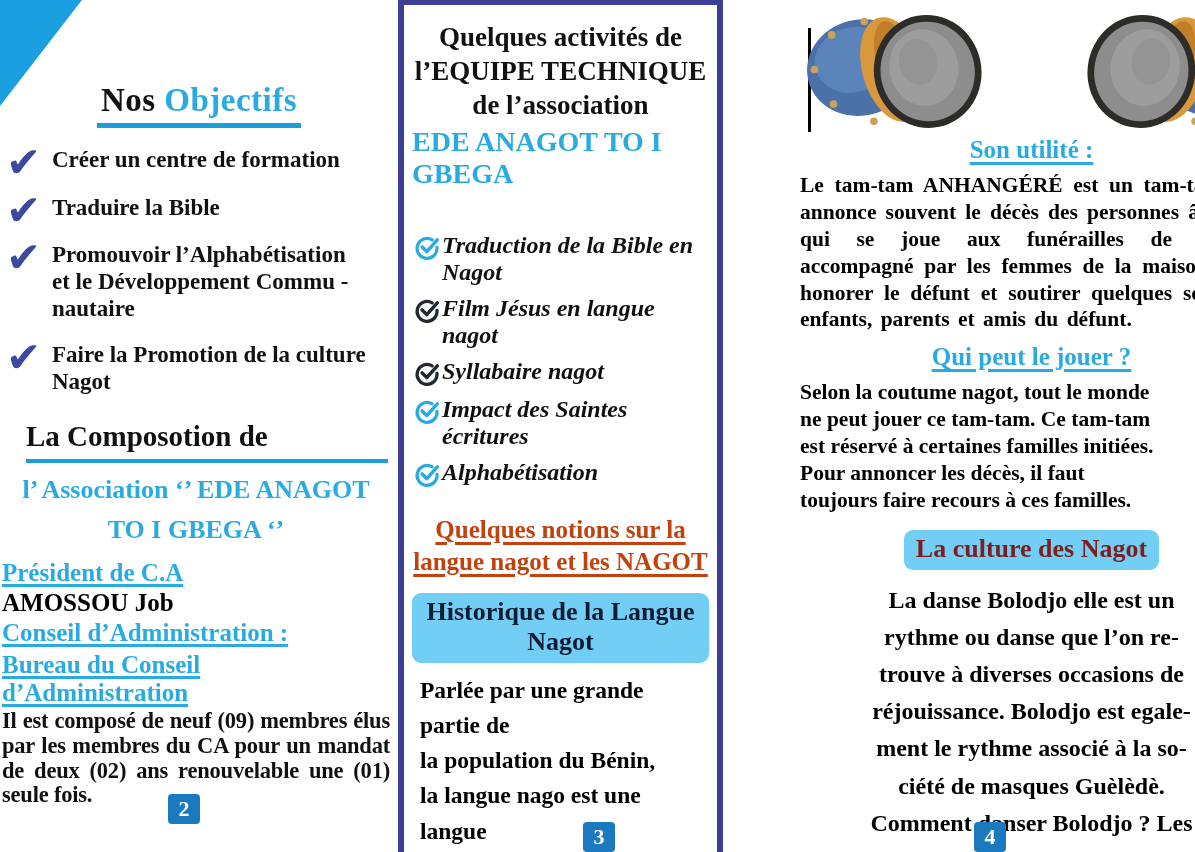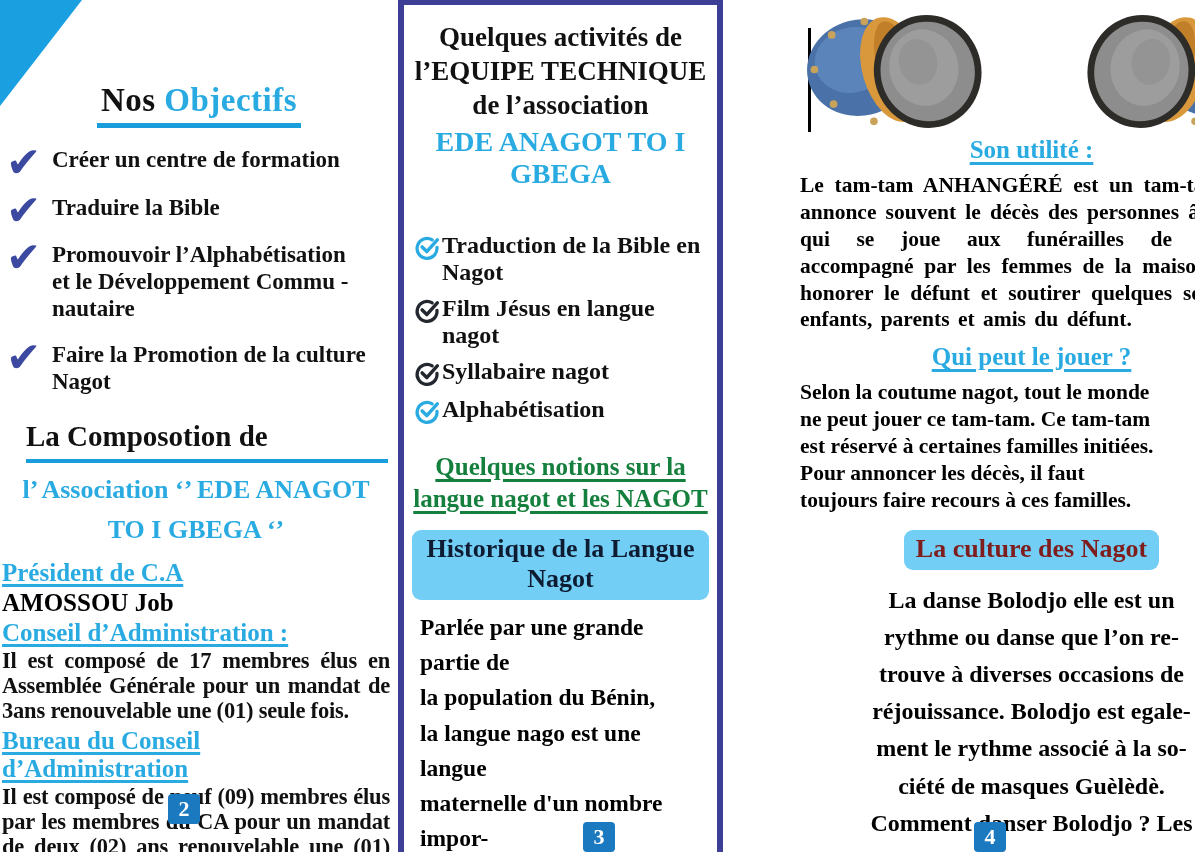--- a/index.html
+++ b/index.html
@@ -61,28 +61,28 @@
   .black-name { font-size: 25px; color: #000; margin-left: 2px; }
   .left-body { font-size: 22.5px; line-height: 1.1; text-align: justify; margin: 2px 2px 0 2px; letter-spacing: -0.2px; }
 
   
   .col-mid {
     position: absolute; left: 398px; top: 0; width: 325px; height: 852px;
     border-left: 6px solid #3d3f96; border-right: 6px solid #3d3f96; border-top: 5px solid #3d3f96;
     padding: 16px 8px 0 8px;
   }
   .mid-heading { text-align: center; font-size: 27px; line-height: 1.25; color: #111; }
-  .mid-heading-blue { text-align: center; font-size: 28px; color: #29abe2; margin-top: 4px; }
+  .mid-heading-blue { font-size: 28px; color: #29abe2; margin-top: 4px; }
   .activities { list-style: none; margin-top: 42px; }
-  .activities li { display: flex; align-items: flex-start; margin-bottom: 9px; }
+  .activities li { display: flex; align-items: flex-start; margin-bottom: 9px; font-style: italic; }
   .circle-check { flex: 0 0 30px; width: 26px; height: 26px; margin-top: 3px; }
   .icon-blue { color: #29abe2; }
   .icon-dark { color: #23272e; }
   .act-label { font-size: 24px; line-height: 1.12; }
-  .notions { margin-top: 26px; text-align: center; font-size: 25px; color: #15803d; line-height: 1.3;
+  .notions { margin-top: 26px; text-align: center; font-size: 25px; color: #c2410c; line-height: 1.3;
              text-decoration: underline; text-decoration-thickness: 3px; text-underline-offset: 4px; }
   .historique-wrap { text-align: center; margin-top: 14px; }
   .historique-wrap .highlight-box { font-size: 26px; }
   .mid-body { margin-top: 10px; font-size: 23.5px; line-height: 1.5; padding-left: 8px; color: #000; }
 
   
   .col-right { position: absolute; left: 792px; top: 0; width: 477px; height: 852px; padding: 0 6px 0 8px; }
   .drums { position: relative; height: 132px; }
   .drum { position: absolute; top: 10px; width: 188px; height: 120px; }
   .drum.left { left: 2px; }
@@ -133,21 +133,20 @@
       </li>
     </ul>
 
     <div class="compo">
       <div class="compo-title">La Composotion de</div>
       <div class="assoc-line1">l’ Association ‘’ EDE ANAGOT</div>
       <div class="assoc-line2">TO I GBEGA ‘’</div>
       <div class="blue-label" style="margin-top:14px">Président de C.A</div>
       <div class="black-name">AMOSSOU Job</div>
       <div class="blue-label">Conseil d’Administration :</div>
-      <div class="left-body">Il est composé de 17 membres élus en Assemblée Générale pour un mandat de 3ans renouvelable une (01) seule fois.</div>
       <div class="blue-label" style="margin-top:4px">Bureau du Conseil d’Administration</div>
       <div class="left-body">Il est composé de neuf (09) membres élus par les membres du CA pour un mandat de deux (02)  ans renouvelable une (01) seule fois.</div>
     </div>
 
     <div class="page-badge" style="left:168px">2</div>
   </div>
 
   <div class="col-mid">
     <div class="mid-heading">Quelques activités de l’EQUIPE TECHNIQUE de l’association</div>
     <div class="mid-heading-blue">EDE ANAGOT TO I GBEGA</div>
@@ -166,20 +165,27 @@
           <path d="M7.5 11l4.3 4.3L21.5 4.5" fill="none" stroke="currentColor" stroke-width="3.2" stroke-linecap="round" stroke-linejoin="round"></path>
         </svg>
         <span class="act-label prelines">Film Jésus en langue nagot</span>
       </li>
       <li>
         <svg class="circle-check icon-dark" viewBox="0 0 24 24">
           <path d="M21.2 11.5a9.2 9.2 0 1 1-4.4-7" fill="none" stroke="currentColor" stroke-width="3" stroke-linecap="round"></path>
           <path d="M7.5 11l4.3 4.3L21.5 4.5" fill="none" stroke="currentColor" stroke-width="3.2" stroke-linecap="round" stroke-linejoin="round"></path>
         </svg>
         <span class="act-label prelines">Syllabaire nagot</span>
+      </li>
+      <li>
+        <svg class="circle-check icon-blue" viewBox="0 0 24 24">
+          <path d="M21.2 11.5a9.2 9.2 0 1 1-4.4-7" fill="none" stroke="currentColor" stroke-width="3" stroke-linecap="round"></path>
+          <path d="M7.5 11l4.3 4.3L21.5 4.5" fill="none" stroke="currentColor" stroke-width="3.2" stroke-linecap="round" stroke-linejoin="round"></path>
+        </svg>
+        <span class="act-label prelines">Impact des Saintes écritures</span>
       </li>
       <li>
         <svg class="circle-check icon-blue" viewBox="0 0 24 24">
           <path d="M21.2 11.5a9.2 9.2 0 1 1-4.4-7" fill="none" stroke="currentColor" stroke-width="3" stroke-linecap="round"></path>
           <path d="M7.5 11l4.3 4.3L21.5 4.5" fill="none" stroke="currentColor" stroke-width="3.2" stroke-linecap="round" stroke-linejoin="round"></path>
         </svg>
         <span class="act-label prelines">Alphabétisation</span>
       </li>
     </ul>
 

